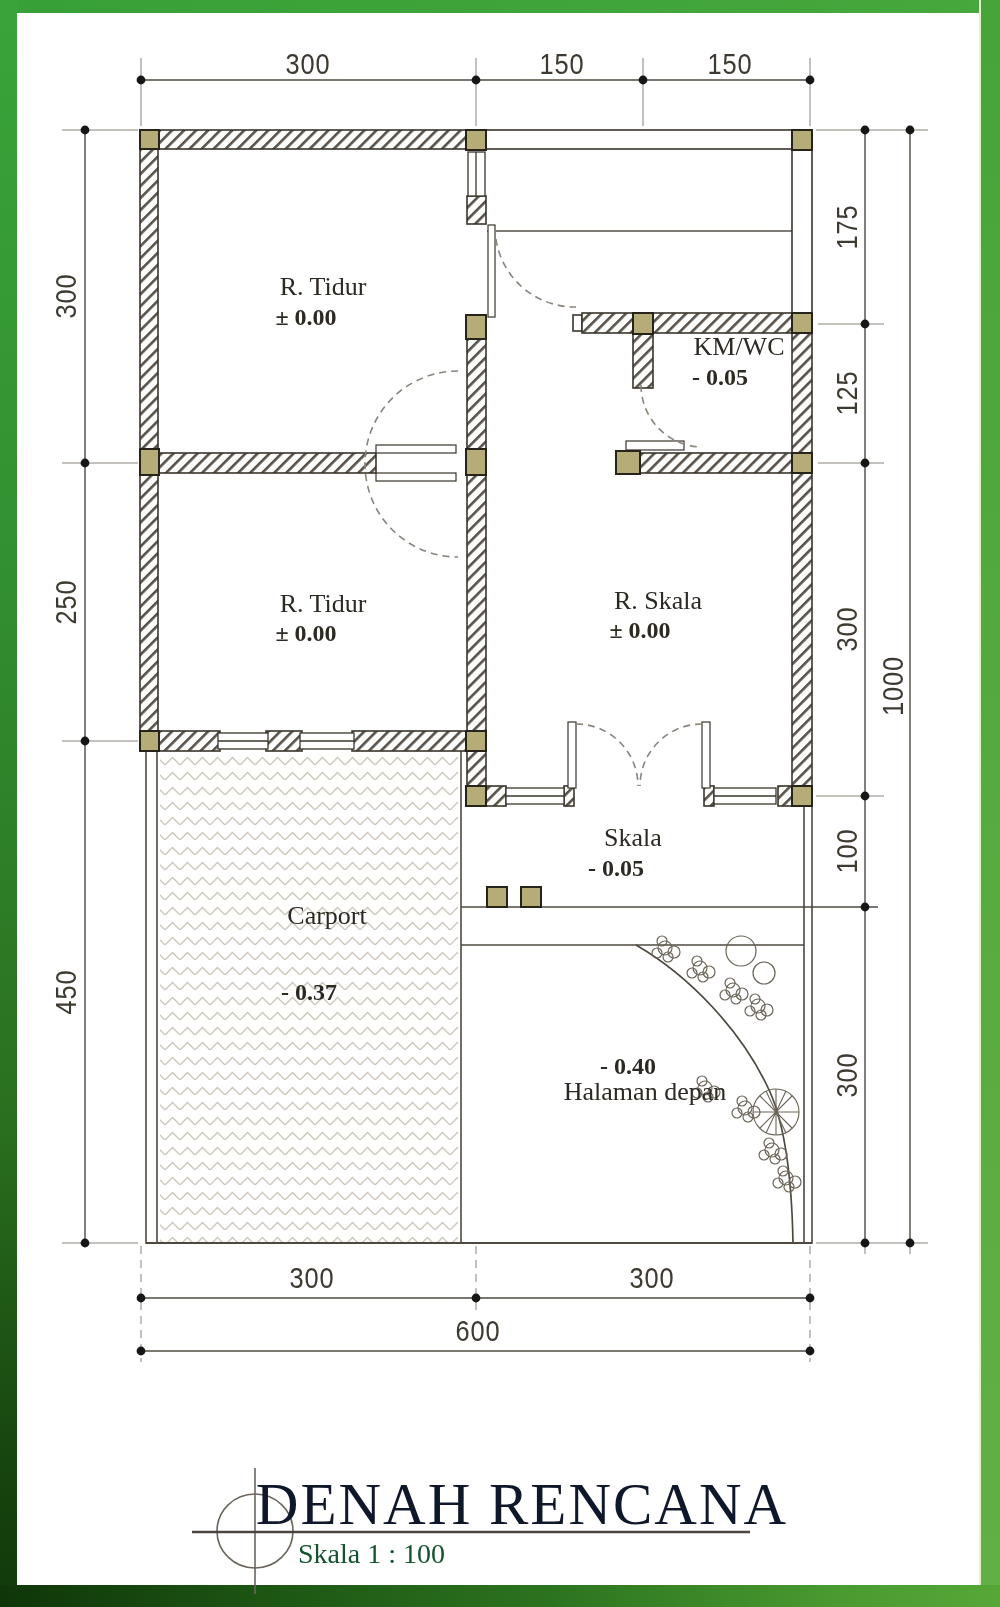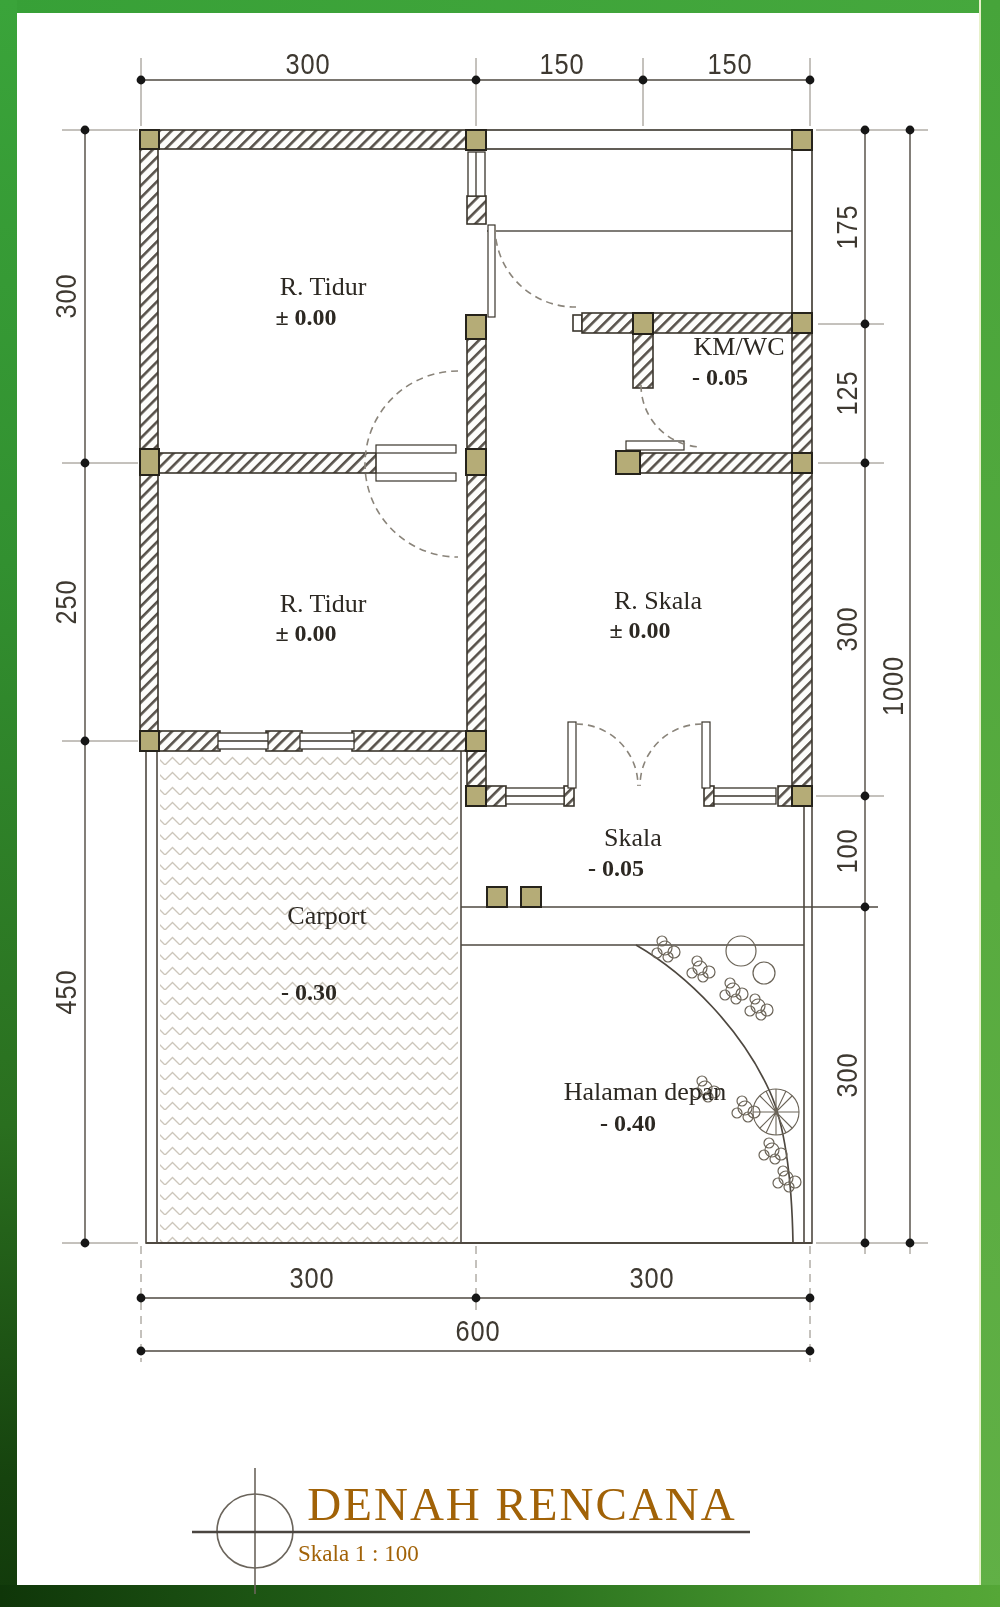--- a/index.html
+++ b/index.html
@@ -15,22 +15,22 @@
   .frame-bottom{position:absolute;left:0;top:1585px;width:1000px;height:22px;
     background:linear-gradient(90deg,#0f3609,#1c5413 25%,#2c731f 55%,#4a9c31 85%,#55a737);}
   svg.plan{position:absolute;left:0;top:0;}
   
   .lbl{position:absolute;transform:translate(-50%,-50%);white-space:nowrap;color:#2c2822;}
   .room-name{font-size:26px;margin-left:15px;}
   .room-level{font-size:24px;font-weight:bold;}
   .dim{font-family:"Liberation Sans", sans-serif;font-size:27px;color:#3e3931;
        letter-spacing:1px;transform:translate(-50%,-50%) scaleX(0.94) scaleY(1.12);}
   .dim.vert{transform:translate(-50%,-50%) rotate(-90deg) scaleX(0.94) scaleY(1.12);}
-  .title-text{font-size:47px;letter-spacing:2px;color:#a16207;}
-  .scale-text{font-size:23px;transform:translate(0,-50%);color:#a16207;}
+  .title-text{font-size:59px;letter-spacing:2px;color:#0f172a;}
+  .scale-text{font-size:28px;transform:translate(0,-50%);color:#14532d;}
 </style>
 </head>
 <body>
 
 <div class="sheet">
 
   <div class="frame-top"></div>
   <div class="frame-left"></div>
   <div class="frame-right"></div>
   <div class="frame-bottom"></div>
@@ -240,23 +240,23 @@
   <div class="lbl room-level" style="left:306px;top:317px">± 0.00</div>
   <div class="lbl room-name" style="left:724px;top:347px">KM/WC</div>
   <div class="lbl room-level" style="left:720px;top:377px">- 0.05</div>
   <div class="lbl room-name" style="left:308px;top:604px">R. Tidur</div>
   <div class="lbl room-level" style="left:306px;top:633px">± 0.00</div>
   <div class="lbl room-name" style="left:643px;top:601px">R. Skala</div>
   <div class="lbl room-level" style="left:640px;top:630px">± 0.00</div>
   <div class="lbl room-name" style="left:618px;top:838px">Skala</div>
   <div class="lbl room-level" style="left:616px;top:868px">- 0.05</div>
   <div class="lbl room-name" style="left:312px;top:916px">Carport</div>
-  <div class="lbl room-level" style="left:309px;top:992px">- 0.30</div>
+  <div class="lbl room-level" style="left:309px;top:992px">- 0.37</div>
   <div class="lbl room-name" style="left:630px;top:1092px">Halaman depan</div>
-  <div class="lbl room-level" style="left:628px;top:1123px">- 0.40</div>
+  <div class="lbl room-level" style="left:628px;top:1066px">- 0.40</div>
 
   <div class="lbl dim" style="left:308px;top:64px">300</div>
   <div class="lbl dim" style="left:562px;top:64px">150</div>
   <div class="lbl dim" style="left:730px;top:64px">150</div>
 
   <div class="lbl dim vert" style="left:66px;top:296px">300</div>
   <div class="lbl dim vert" style="left:66px;top:602px">250</div>
   <div class="lbl dim vert" style="left:66px;top:992px">450</div>
 
   <div class="lbl dim vert" style="left:847px;top:227px">175</div>

